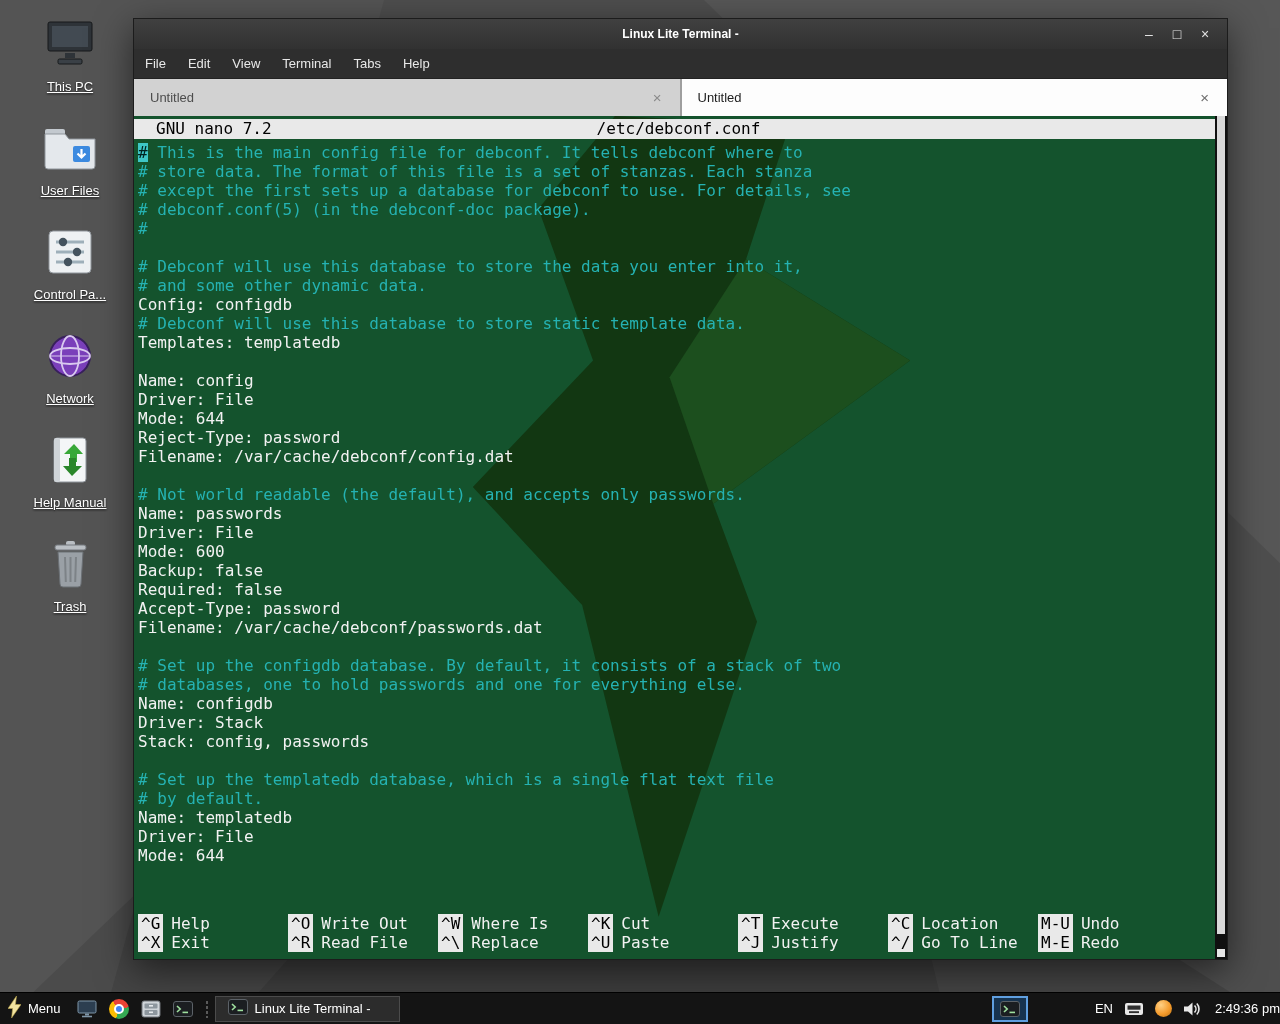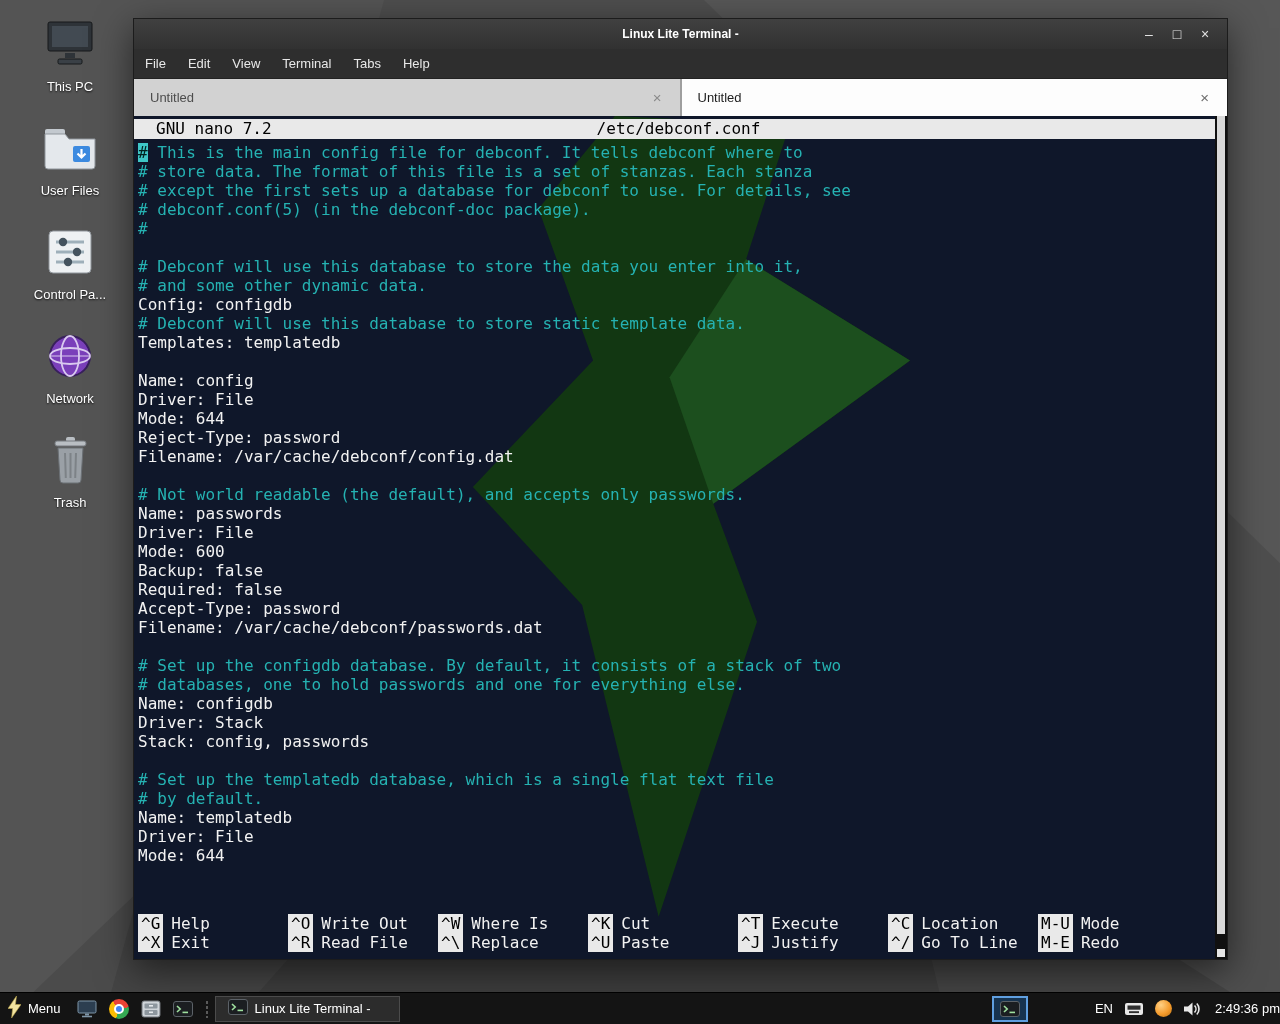--- a/index.html
+++ b/index.html
@@ -11,21 +11,21 @@
   .wp { position:absolute; inset:0; }
   .wp1 { clip-path:polygon(0% 100%, 40% 52%, 100% 100%); background:rgba(0,0,0,0.12); }
   .wp2 { clip-path:polygon(55% 0, 100% 0, 100% 55%); background:rgba(255,255,255,0.05); }
   .wp3 { clip-path:polygon(0 0, 30% 0, 8% 100%, 0 100%); background:rgba(255,255,255,0.04); }
   .wp4 { clip-path:polygon(18% 100%, 62% 38%, 74% 100%); background:rgba(0,0,0,0.10); }
 
   
   .desktop-icons { position:absolute; left:18px; top:16px; width:104px; display:flex; flex-direction:column; gap:26px; align-items:center; z-index:2; }
   .desk-icon { width:104px; display:flex; flex-direction:column; align-items:center; gap:7px; cursor:default; }
   .ic { width:56px; height:56px; display:flex; align-items:center; justify-content:center; }
-  .ic-label { color:#ffffff; font-size:13px; text-align:center; text-shadow:0 1px 2px rgba(0,0,0,0.85); line-height:15px; }
+  .ic-label { color:#ffffff; font-size:13px; text-align:center; text-shadow:0 1px 2px rgba(0,0,0,0.85); line-height:15px;text-decoration:underline; }
 
   
   .window { position:absolute; left:133px; top:18px; width:1095px; height:942px; z-index:5;
             display:flex; flex-direction:column; box-shadow:0 10px 34px rgba(0,0,0,0.55); border:1px solid #1c1c1c; }
   .titlebar { height:30px; background:linear-gradient(#404040,#313131); display:flex; align-items:center; justify-content:center; position:relative; flex:0 0 auto; }
   .title-text { color:#ffffff; font-size:12px; font-weight:bold; }
   .win-btns { position:absolute; right:8px; top:0; height:100%; display:flex; align-items:center; }
   .win-btn { color:#e2e2e2; font-size:14px; width:28px; text-align:center; cursor:pointer; line-height:28px; }
 
   .menubar { height:30px; background:#2e2e2e; display:flex; align-items:center; padding-left:0; flex:0 0 auto; border-bottom:1px solid #222; }
@@ -33,21 +33,21 @@
 
   .tabbar { height:37px; background:#b9b9b9; display:flex; flex:0 0 auto; }
   .tab { flex:1; display:flex; align-items:center; padding:0 16px; font-size:13px; cursor:pointer; }
   .tab.inactive { background:#d2d2d2; color:#4d4d4d; border-right:2px solid #9e9e9e; }
   .tab.active { background:#fdfdfd; color:#1d1d1d; }
   .tab-label { flex:1; text-align:left; }
   .tab-close { font-size:15px; color:#8a8a8a; padding:0 2px; }
   .tab.active .tab-close { color:#6e6e6e; }
 
   
-  .terminal { flex:1 1 auto; position:relative; background:#0f172a; overflow:hidden;
+  .terminal { flex:1 1 auto; position:relative; background:#14532d; overflow:hidden;
               font-family:"DejaVu Sans Mono", monospace; font-size:16px; line-height:19px; }
   .feather { position:absolute; inset:0; z-index:0; }
   .feather-a { clip-path:polygon(44% 0%, 60% 1%, 56% 17%, 71% 29%, 53% 46%, 57% 60%, 48% 95%, 41% 58%, 31% 44%, 42% 29%, 37% 11%); background:#123712; }
   .feather-b { clip-path:polygon(56% 17%, 71% 29%, 53% 46%, 49% 31%); background:#1c4f1e; }
 
   .nano-header { position:absolute; top:3px; left:0; right:12px; height:20px; background:#e9e9e9; color:#000; z-index:2; }
   .nano-title { position:absolute; left:22px; top:0; line-height:20px; }
   .nano-file { position:absolute; left:8px; right:0; text-align:center; top:0; line-height:20px; }
 
   .nano-content { position:absolute; top:27px; left:4px; right:14px; z-index:1; }
@@ -139,20 +139,31 @@
           <circle cx="24" cy="24" r="20" fill="#7a3fba" stroke="#38205c" stroke-width="2"></circle>
           <ellipse cx="24" cy="24" rx="9" ry="20" fill="none" stroke="#d9c9ef" stroke-width="1.8"></ellipse>
           <ellipse cx="24" cy="24" rx="20" ry="8" fill="none" stroke="#d9c9ef" stroke-width="1.8"></ellipse>
           <line x1="4" y1="24" x2="44" y2="24" stroke="#d9c9ef" stroke-width="1.2"></line>
         </svg>
       </div>
       <div class="ic-label">Network</div>
     </div>
     <div class="desk-icon">
       <div class="ic">
+        <svg width="48" height="50" viewBox="0 0 48 50">
+          <rect x="8" y="3" width="32" height="44" rx="3" fill="#f4f6f7" stroke="#8f959b"></rect>
+          <rect x="8" y="3" width="6" height="44" rx="2" fill="#cfd4d8"></rect>
+          <path d="M28 9 l9 10 h-6 v8 h-7 v-8 h-6 z" fill="#38a838"></path>
+          <path d="M26 41 l-9 -10 h6 v-8 h7 v8 h6 z" fill="#2a862a"></path>
+        </svg>
+      </div>
+      <div class="ic-label">Help Manual</div>
+    </div>
+    <div class="desk-icon">
+      <div class="ic">
         <svg width="44" height="50" viewBox="0 0 44 50">
           <rect x="18" y="2" width="9" height="5" rx="2" fill="#b9bec3"></rect>
           <rect x="7" y="6" width="31" height="5" rx="2" fill="#b9bec3" stroke="#74797e"></rect>
           <path d="M10 13 h25 l-2 32 a3 3 0 0 1 -3 3 H15 a3 3 0 0 1 -3 -3 z" fill="#9aa0a6" stroke="#6b7075"></path>
           <line x1="17" y1="18" x2="17.8" y2="43" stroke="#7d8287" stroke-width="2"></line>
           <line x1="22.5" y1="18" x2="22.5" y2="43" stroke="#7d8287" stroke-width="2"></line>
           <line x1="28" y1="18" x2="27.2" y2="43" stroke="#7d8287" stroke-width="2"></line>
         </svg>
       </div>
       <div class="ic-label">Trash</div>
@@ -259,21 +270,21 @@
         <div class="sc">
           <span class="sc-key">^T</span>
           <span class="sc-label">Execute</span>
         </div>
         <div class="sc">
           <span class="sc-key">^C</span>
           <span class="sc-label">Location</span>
         </div>
         <div class="sc">
           <span class="sc-key">M-U</span>
-          <span class="sc-label">Mode</span>
+          <span class="sc-label">Undo</span>
         </div>
         <div class="sc">
           <span class="sc-key">^X</span>
           <span class="sc-label">Exit</span>
         </div>
         <div class="sc">
           <span class="sc-key">^R</span>
           <span class="sc-label">Read File</span>
         </div>
         <div class="sc">

